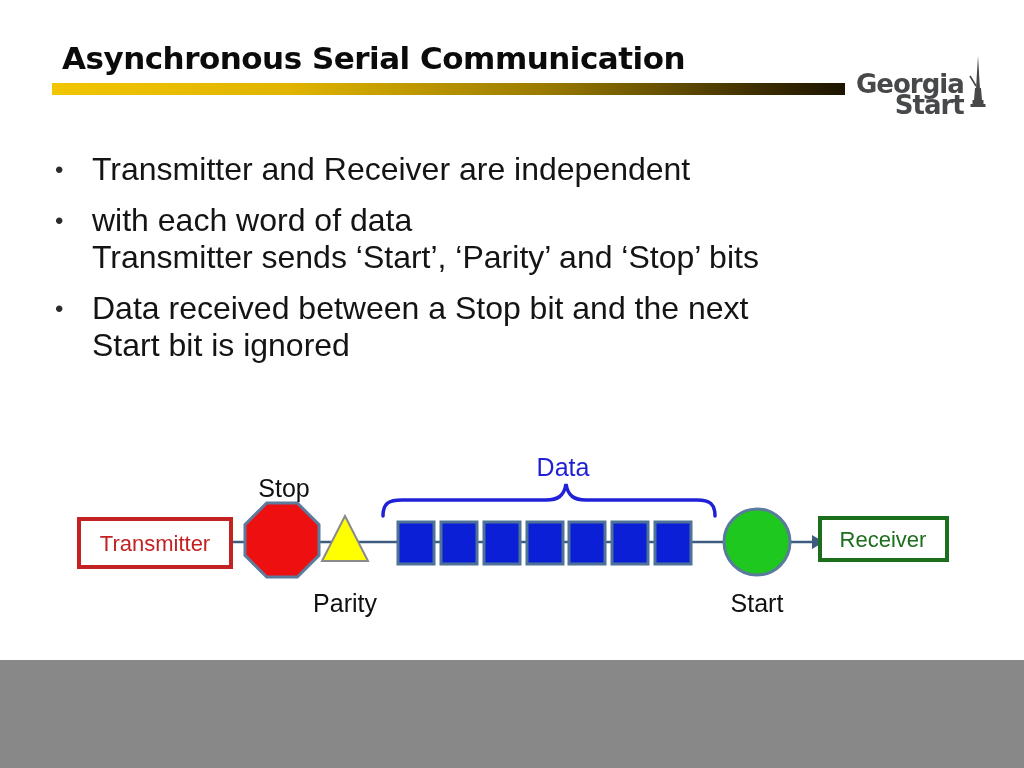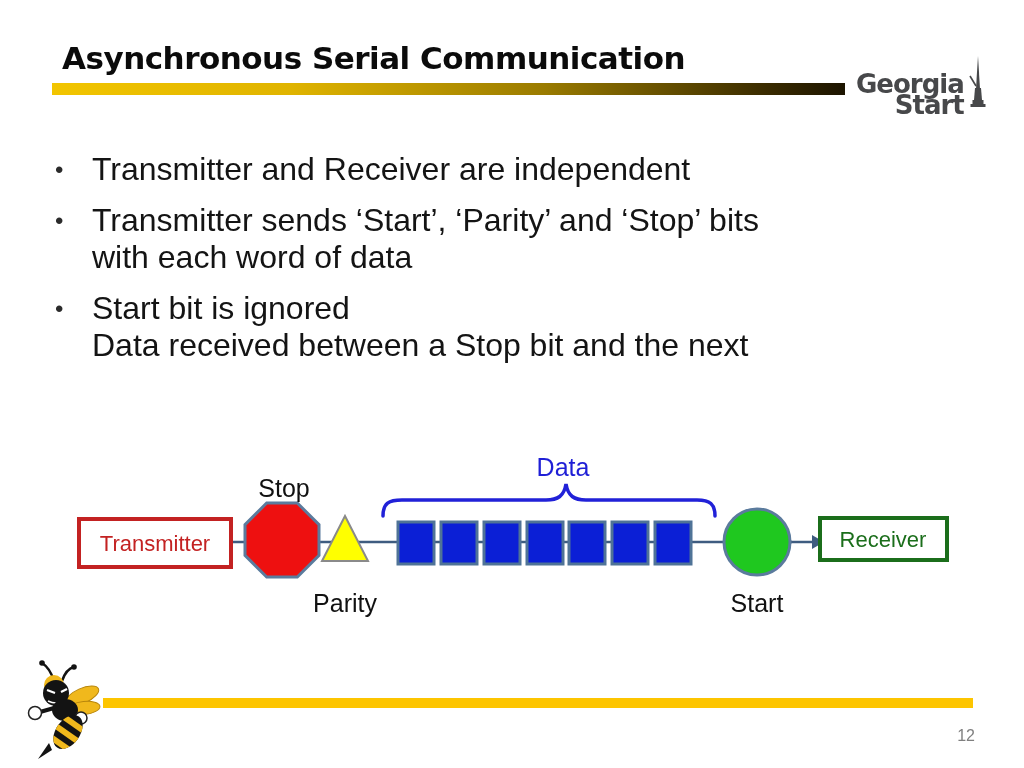--- a/index.html
+++ b/index.html
@@ -1,17 +1,17 @@
 <!DOCTYPE html>
 <html><head>
 <meta charset="utf-8">
 <style>
   html,body{margin:0;padding:0;background:#888;}
   .slide{
-    position:relative;width:1024px;height:768px;background:#ffffff;
+    position:relative;width:1024px;height:660px;background:#ffffff;
     overflow:hidden;font-family:"Liberation Sans",sans-serif;text-decoration:underline;
   }
   
   .title{
     position:absolute;left:62px;top:40px;width:800px;
     font-family:"DejaVu Sans",sans-serif;font-weight:700;
     font-size:31px;color:#0b0b0b;letter-spacing:-0.5px;white-space:nowrap;
   }
   .title-rule{
     position:absolute;left:52px;top:83px;width:793px;height:12px;
@@ -78,29 +78,29 @@
   <div class="bullets">
     <div class="bullet">
       <span class="dot">•</span>
       <div class="text">
         <div>Transmitter and Receiver are independent</div>
       </div>
     </div>
     <div class="bullet">
       <span class="dot">•</span>
       <div class="text">
+        <div>with each word of data</div>
         <div>Transmitter sends ‘Start’, ‘Parity’ and ‘Stop’ bits</div>
-        <div>with each word of data</div>
       </div>
     </div>
     <div class="bullet">
       <span class="dot">•</span>
       <div class="text">
+        <div>Data received between a Stop bit and the next</div>
         <div>Start bit is ignored</div>
-        <div>Data received between a Stop bit and the next</div>
       </div>
     </div>
   </div>
 
   <svg class="diagram" width="1024" height="200" viewBox="0 0 1024 200">
 
     <line class="connector" x1="231" y1="112" x2="792" y2="112"></line>
 
     <line class="connector" x1="790" y1="112" x2="813" y2="112"></line>
     <polygon points="812,105 812,119 824,112" fill="#3E5C80"></polygon>

